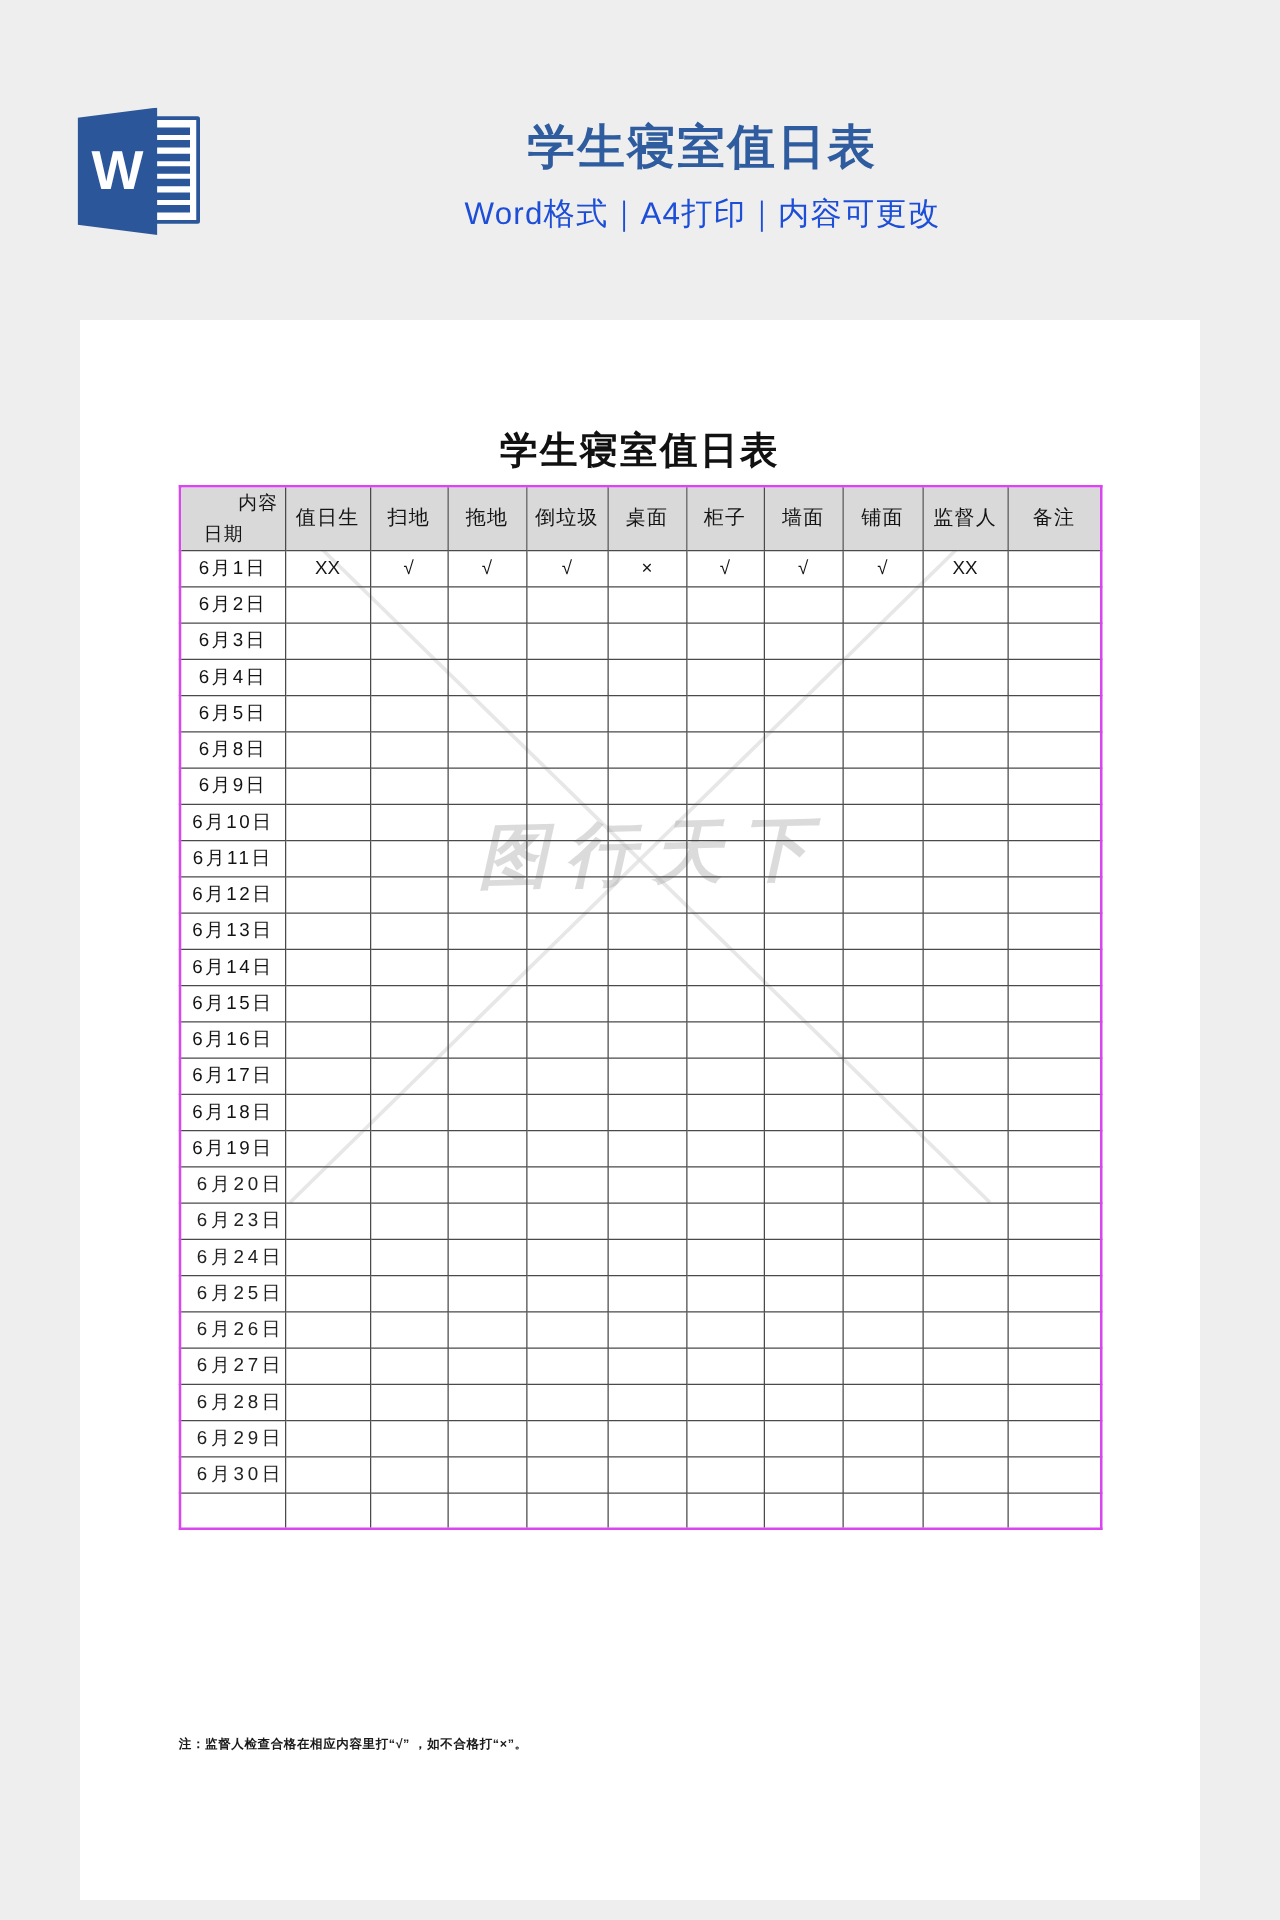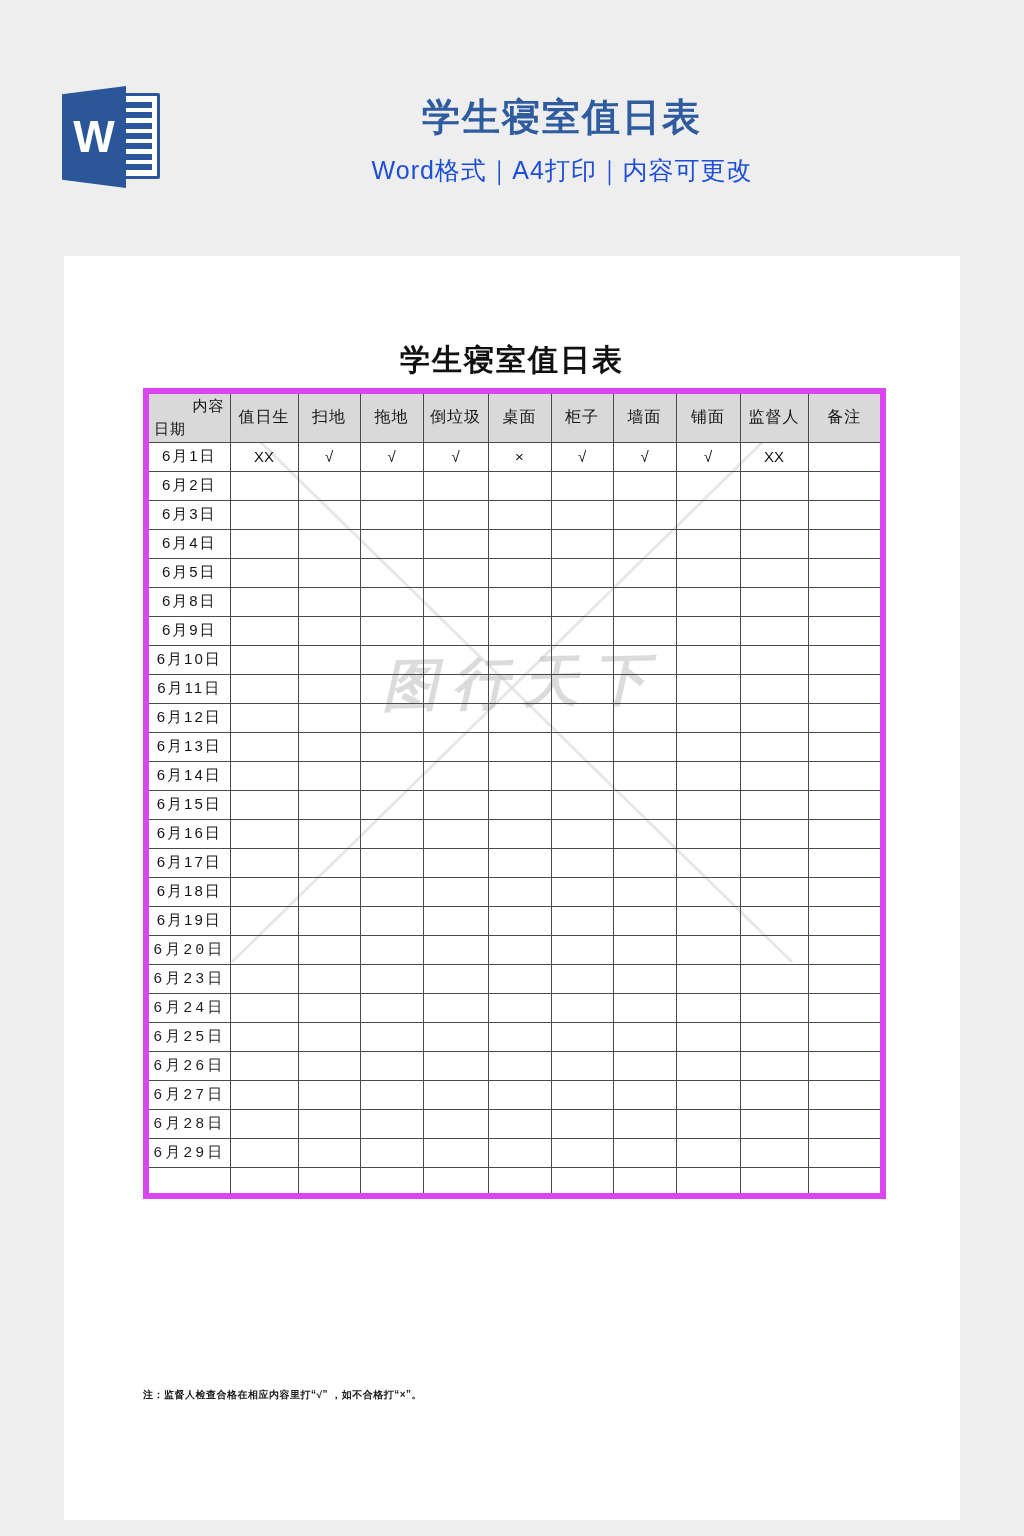--- a/index.html
+++ b/index.html
@@ -70,21 +70,21 @@
     white-space:nowrap;
     pointer-events:none;
   }
   .watermark-cross { position:absolute; left:0; top:0; z-index:1; pointer-events:none; }
 
   
   .duty-table-wrap { position:absolute; left:79px; top:132px; z-index:2; }
   table.duty-table {
     border-collapse:collapse; table-layout:fixed;
     width:737px;
-    border:6px solid #d946ef;
+    border:2px solid #d946ef;
     background:transparent;
   }
   table.duty-table th, table.duty-table td {
     border:1px solid #4a4a4a;
     text-align:center; vertical-align:middle;
     color:#141414;
     overflow:hidden;
   }
   table.duty-table th {
     height:51px; background:#d9d9d9;
@@ -94,26 +94,26 @@
   table.duty-table td { height:29px; background:transparent; font-size:15px; }
 
   th.corner-cell {
     position:relative; padding:0;
     background-color:#d9d9d9;
     background-image:linear-gradient(to bottom right,
       transparent calc(50% - 1px), #4a4a4a calc(50% - 1px),
       #4a4a4a calc(50% + 1px), transparent calc(50% + 1px));
   }
   .corner-top  { position:absolute; top:3px;  right:5px; font-size:15px; letter-spacing:1px; }
-  .corner-bot  { position:absolute; bottom:3px; left:5px; font-size:15px; letter-spacing:1px;text-align:center; }
+  .corner-bot  { position:absolute; bottom:3px; left:18px; font-size:15px; letter-spacing:1px;text-align:center; }
 
   td.date-cell { font-size:15px; letter-spacing:2px; }
   td.date-cell.serif {
-    font-family:Liberation Mono, monospace;
-    letter-spacing:3px; color:#222222;
+    font-family:Liberation Sans, sans-serif;
+    letter-spacing:3px; color:#222222;text-align:right;
   }
   td.mark-cell { font-size:15px; color:#1c1c1c; }
 
   .table-note {
     position:absolute; left:79px; top:1132px; width:800px;
     font-size:10px; font-weight:bold; color:#1a1a1a;
     letter-spacing:0.5px;
     z-index:3;
   }
 </style>
@@ -502,20 +502,33 @@
             <td class="mark-cell"></td>
             <td class="mark-cell"></td>
             <td class="mark-cell"></td>
             <td class="mark-cell"></td>
             <td class="mark-cell"></td>
             <td class="mark-cell"></td>
             <td class="mark-cell"></td>
             <td class="mark-cell"></td>
           </tr>
           <tr>
+            <td class="date-cell serif">6月30日</td>
+            <td class="mark-cell"></td>
+            <td class="mark-cell"></td>
+            <td class="mark-cell"></td>
+            <td class="mark-cell"></td>
+            <td class="mark-cell"></td>
+            <td class="mark-cell"></td>
+            <td class="mark-cell"></td>
+            <td class="mark-cell"></td>
+            <td class="mark-cell"></td>
+            <td class="mark-cell"></td>
+          </tr>
+          <tr>
             <td class="date-cell"></td>
             <td class="mark-cell"></td>
             <td class="mark-cell"></td>
             <td class="mark-cell"></td>
             <td class="mark-cell"></td>
             <td class="mark-cell"></td>
             <td class="mark-cell"></td>
             <td class="mark-cell"></td>
             <td class="mark-cell"></td>
             <td class="mark-cell"></td>

